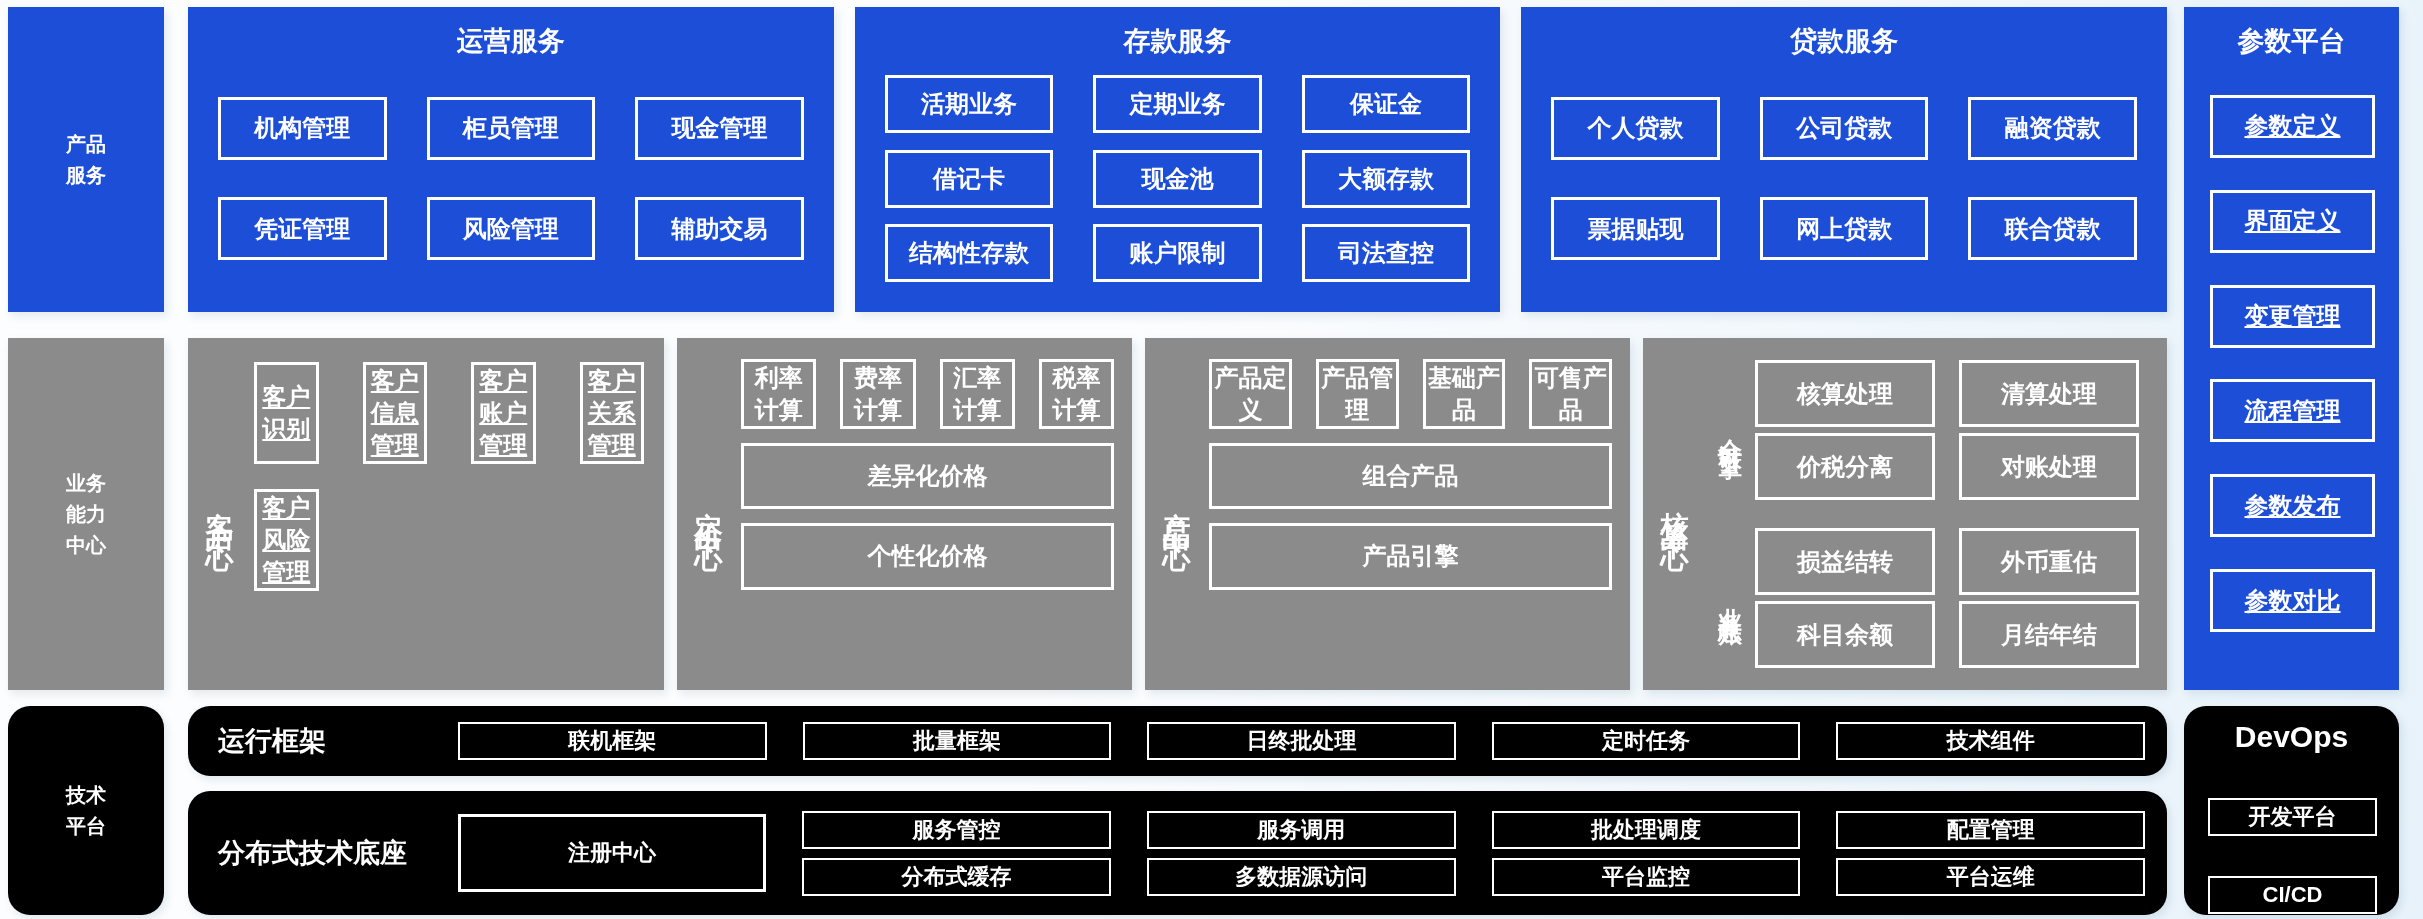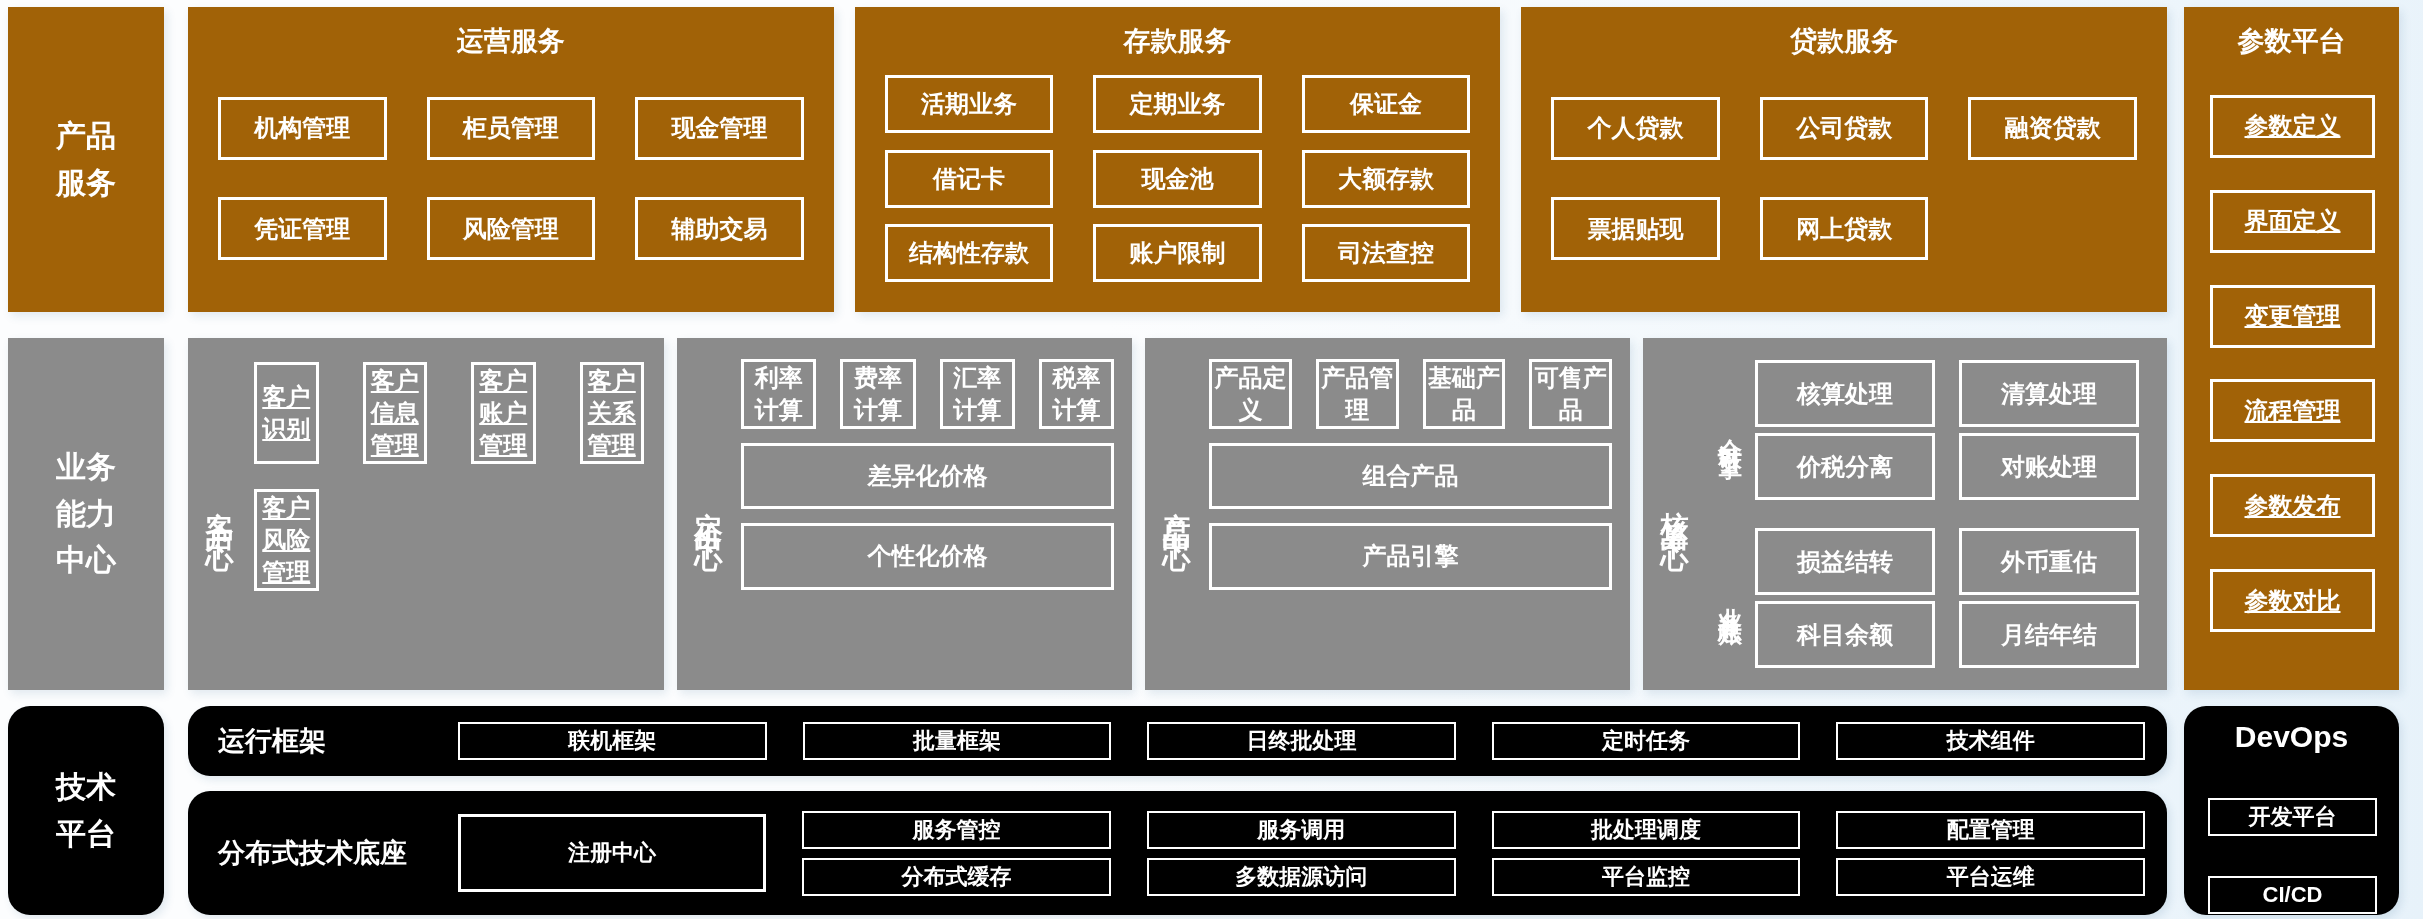--- a/index.html
+++ b/index.html
@@ -10,29 +10,29 @@
     color: #ffffff;
     overflow: hidden;
   }
   .page {
     width: 2423px; height: 919px;
     padding: 7px 24px 4px 8px;
     display: grid;
     grid-template-columns: 156px 24px 1fr 17px 215px;
     grid-template-rows: 305px 26px 352px 16px 70px 15px 1fr;
   }
-  .teal { background: #a16207; }
+  .teal { background: #1d4ed8; }
   .gray { background: #8b8b8b; }
   .blue { background: #000000; border-radius: 22px; }
   .panel { box-shadow: 3px 4px 9px rgba(30, 90, 130, 0.12); }
 
   
   .sidebar {
     display: flex; align-items: center; justify-content: center;
-    font-size: 30px; font-weight: bold; text-align: center;
+    font-size: 20px; font-weight: bold; text-align: center;
     white-space: pre-line; line-height: 1.55;
   }
   .sb-product  { grid-area: 1 / 1 / 2 / 2; }
   .sb-business { grid-area: 3 / 1 / 4 / 2; }
   .sb-tech     { grid-area: 5 / 1 / 8 / 2; }
 
   
   .top-main { grid-area: 1 / 3 / 2 / 4; display: flex; gap: 21px; }
   .top-panel { flex: 1 1 0; display: flex; flex-direction: column; }
   .panel-title {
@@ -180,20 +180,21 @@
     </div>
 
     <div class="top-panel teal panel">
       <div class="panel-title">贷款服务</div>
       <div class="boxgrid3 rows2">
         <div class="wbox">个人贷款</div>
         <div class="wbox">公司贷款</div>
         <div class="wbox">融资贷款</div>
         <div class="wbox">票据贴现</div>
         <div class="wbox">网上贷款</div>
+        <div class="wbox">联合贷款</div>
       </div>
     </div>
   </div>
 
   <div class="mid-main">
 
     <div class="mid-panel gray panel p-customer">
       <div class="vlabel">客户中心</div>
       <div class="grid2x3">
         <div class="wbox">客户识别</div>

